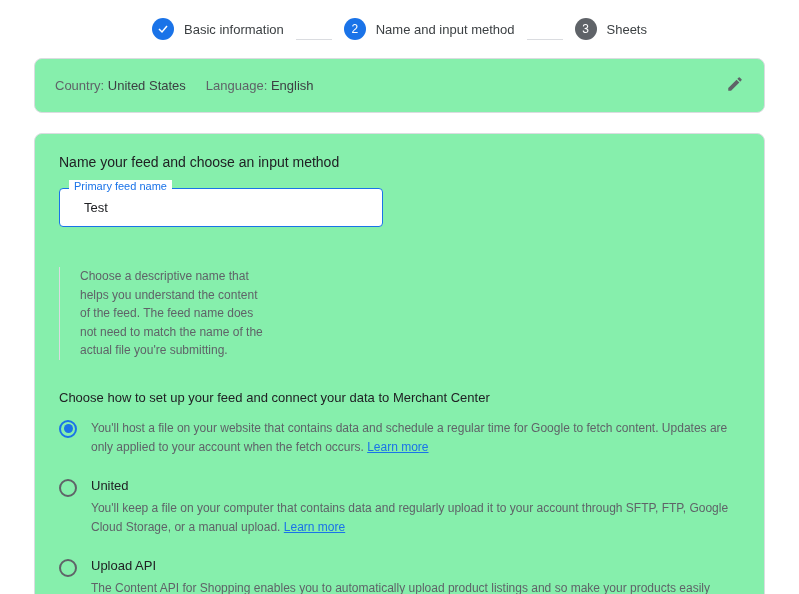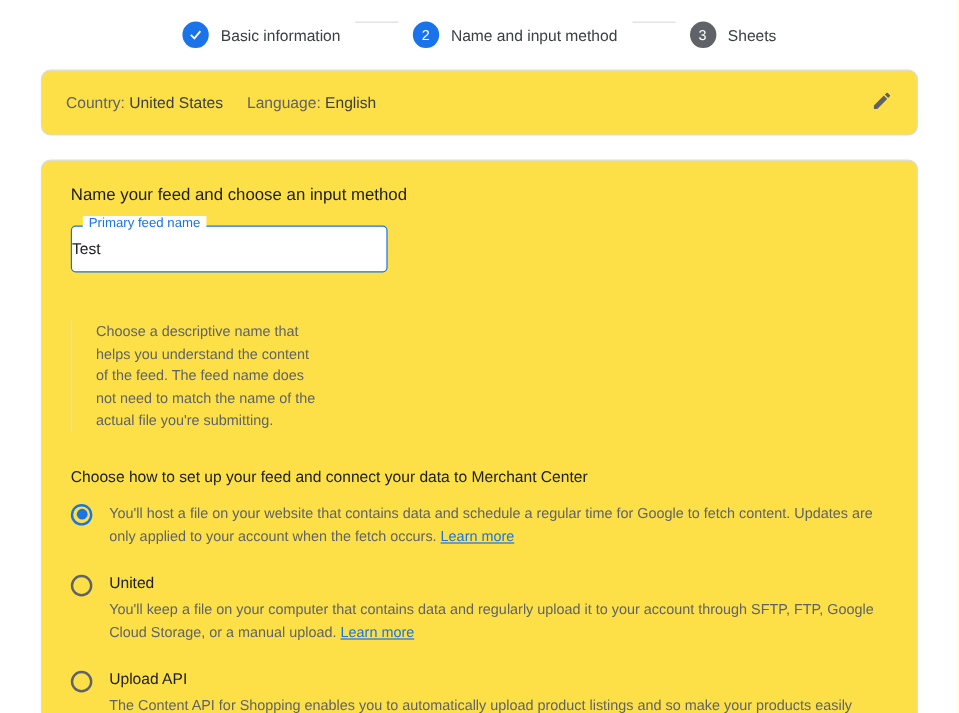--- a/index.html
+++ b/index.html
@@ -5,21 +5,21 @@
   * { box-sizing: border-box; margin: 0; padding: 0; }
   body {
     font-family: Arial, "Helvetica Neue", sans-serif;
     background: #fff;
     color: #3c4043;
     font-size: 13px;
     width: 799px;
   }
   .stepper {
     display: flex;
-    align-items: flex-start;
+    align-items: flex-end;
     justify-content: center;
     padding: 18px 0 18px 0;
     gap: 12px;
   }
   .step {
     display: flex;
     align-items: center;
     gap: 10px;
   }
   .step-circle {
@@ -39,21 +39,21 @@
   .step-line {
     width: 36px;
     height: 1px;
     background: #dadce0;
   }
   .card {
     border: 1px solid #dadce0;
     border-radius: 8px;
     margin: 0 34px 20px 34px;
     padding: 16px 20px;
-    background: #fde047;
+    background: #86efac;
   }
   .summary-card {
     display: flex;
     align-items: center;
     justify-content: space-between;
   }
   .summary-left {
     display: flex;
     gap: 20px;
     font-size: 13px;
@@ -81,37 +81,37 @@
     font-size: 12px;
     line-height: 1.55;
   }
   .section-title {
     font-size: 14px;
     color: #202124;
     margin-bottom: 18px;
   }
   .field-wrap {
     position: relative;
-    width: 264px;
+    width: 324px;
     margin-top: 6px;
   }
   .field-label {
     position: absolute;
     top: -8px;
     left: 10px;
     background: #fff;
     padding: 0 5px;
     font-size: 11px;
     color: #1a73e8;
   }
   .field-input {
     width: 100%;
     border: 1.5px solid #1a73e8;
     border-radius: 4px;
-    padding: 11px 0;
+    padding: 11px 24px;
     font-size: 13px;
     outline: none;
     color: #202124;
   }
   .subheading {
     font-size: 13px;
     color: #202124;
     margin: 30px 0 14px 0;
   }
   .option {

